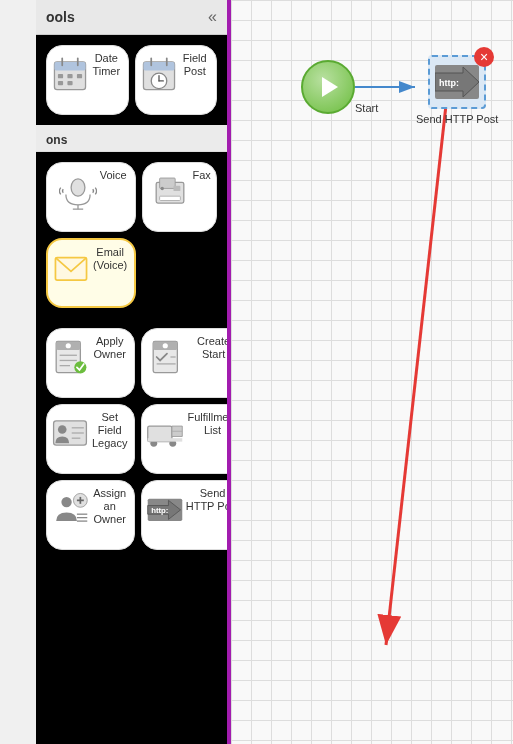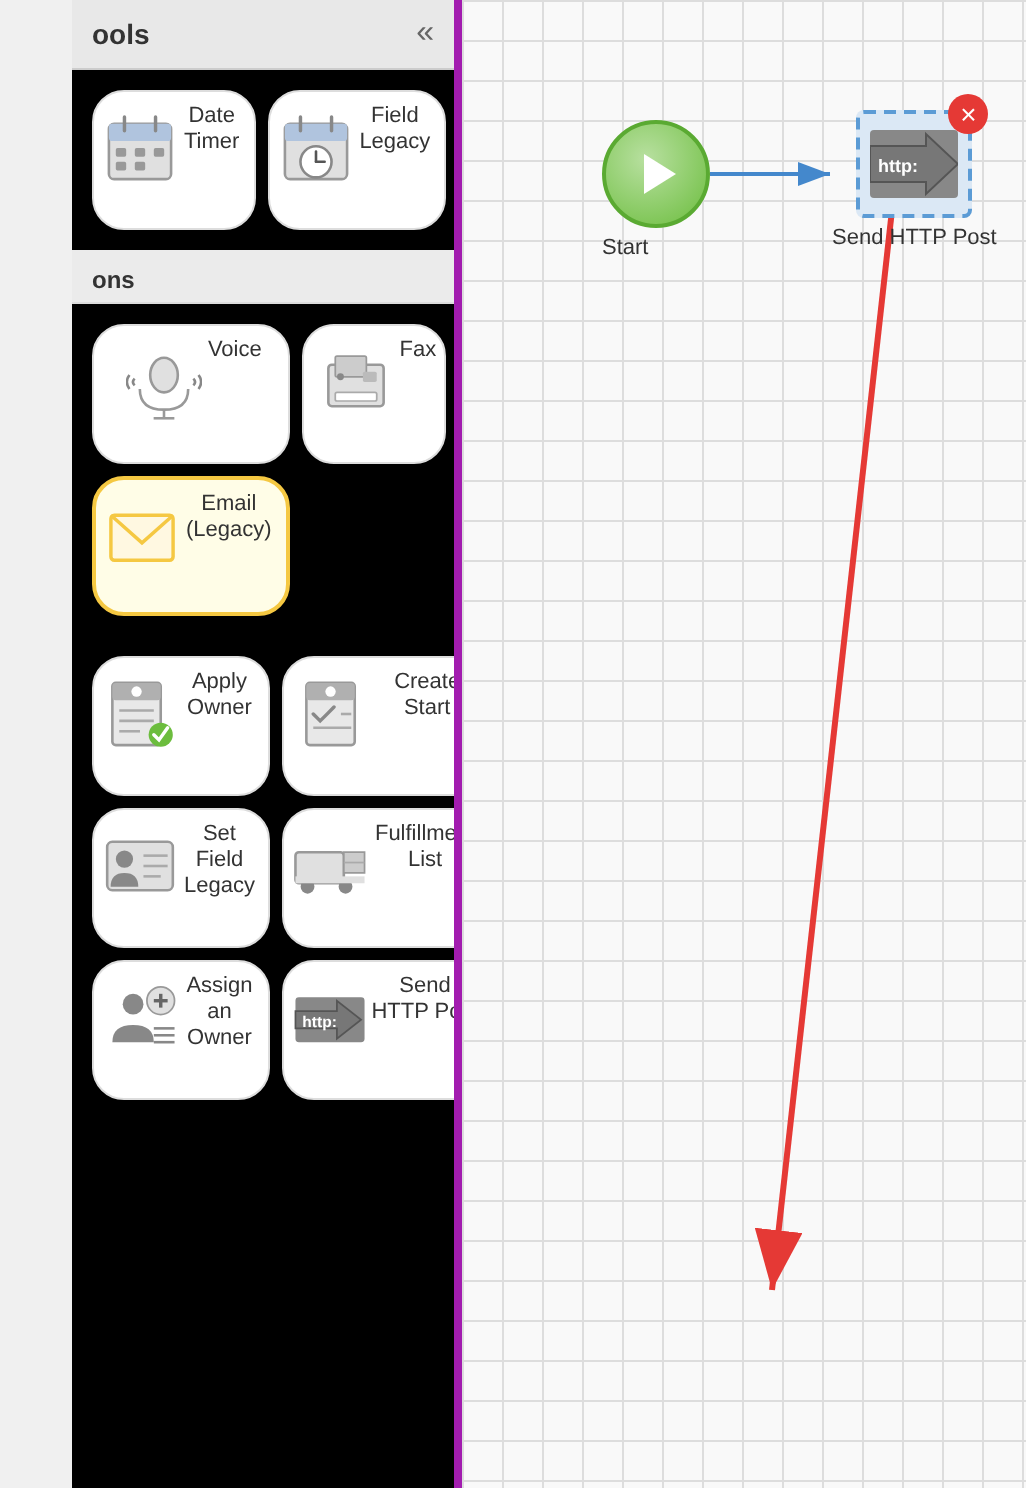--- a/index.html
+++ b/index.html
@@ -108,22 +108,21 @@
       position: relative;
       overflow: hidden;
     }
 
     
     .node-start {
       position: absolute;
       left: 70px;
       top: 60px;
       display: flex;
-      flex-direction: column;
-      align-items: flex-start;
+      align-items: flex-end;
       cursor: pointer;
     }
 
     .node-start-circle {
       width: 54px;
       height: 54px;
       border-radius: 50%;
       background: radial-gradient(circle at 40% 35%, #b8e0a0, #6cbd3e);
       border: 2px solid #5aaa32;
       display: flex;
@@ -243,21 +242,21 @@
           <rect x="4" y="8" width="36" height="32" rx="3" fill="#e0e0e0" stroke="#999" stroke-width="1.5"></rect>
           <rect x="4" y="8" width="36" height="10" rx="2" fill="#b0c4de"></rect>
           <line x1="13" y1="4" x2="13" y2="12" stroke="#888" stroke-width="2" stroke-linecap="round"></line>
           <line x1="31" y1="4" x2="31" y2="12" stroke="#888" stroke-width="2" stroke-linecap="round"></line>
 
           <circle cx="22" cy="30" r="9" fill="#fff" stroke="#888" stroke-width="1.5"></circle>
           <line x1="22" y1="24" x2="22" y2="30" stroke="#555" stroke-width="1.5" stroke-linecap="round"></line>
           <line x1="22" y1="30" x2="27" y2="30" stroke="#555" stroke-width="1.5" stroke-linecap="round"></line>
         </svg>
       </div>
-      <span class="tool-label">Field Legacy</span>
+      <span class="tool-label">Field Post</span>
     </div>
   </div>
 
   <div class="section-label">ons</div>
 
   <div class="tools-grid">
 
     <div class="tool-item">
       <div class="tool-icon">
         <svg class="tool-svg" viewBox="0 0 44 44" fill="none">
@@ -290,21 +289,21 @@
     </div>
 
     <div class="tool-item selected">
       <div class="tool-icon">
         <svg class="tool-svg" viewBox="0 0 44 44" fill="none">
           <rect x="4" y="10" width="36" height="26" rx="2" fill="#fff8e1" stroke="#f5c842" stroke-width="2"></rect>
           <polyline points="4,10 22,26 40,10" stroke="#f5c842" stroke-width="2" fill="none"></polyline>
         </svg>
       </div>
       <span class="tool-label">Email
-(Legacy)</span>
+(Voice)</span>
     </div>
   </div>
 
   <div class="tools-grid">
 
     <div class="tool-item">
       <div class="tool-icon">
         <svg class="tool-svg" viewBox="0 0 44 44" fill="none">
           <rect x="6" y="4" width="28" height="36" rx="2" fill="#e8e8e8" stroke="#999" stroke-width="1.5"></rect>
           <rect x="6" y="4" width="28" height="10" rx="2" fill="#b0b0b0"></rect>

